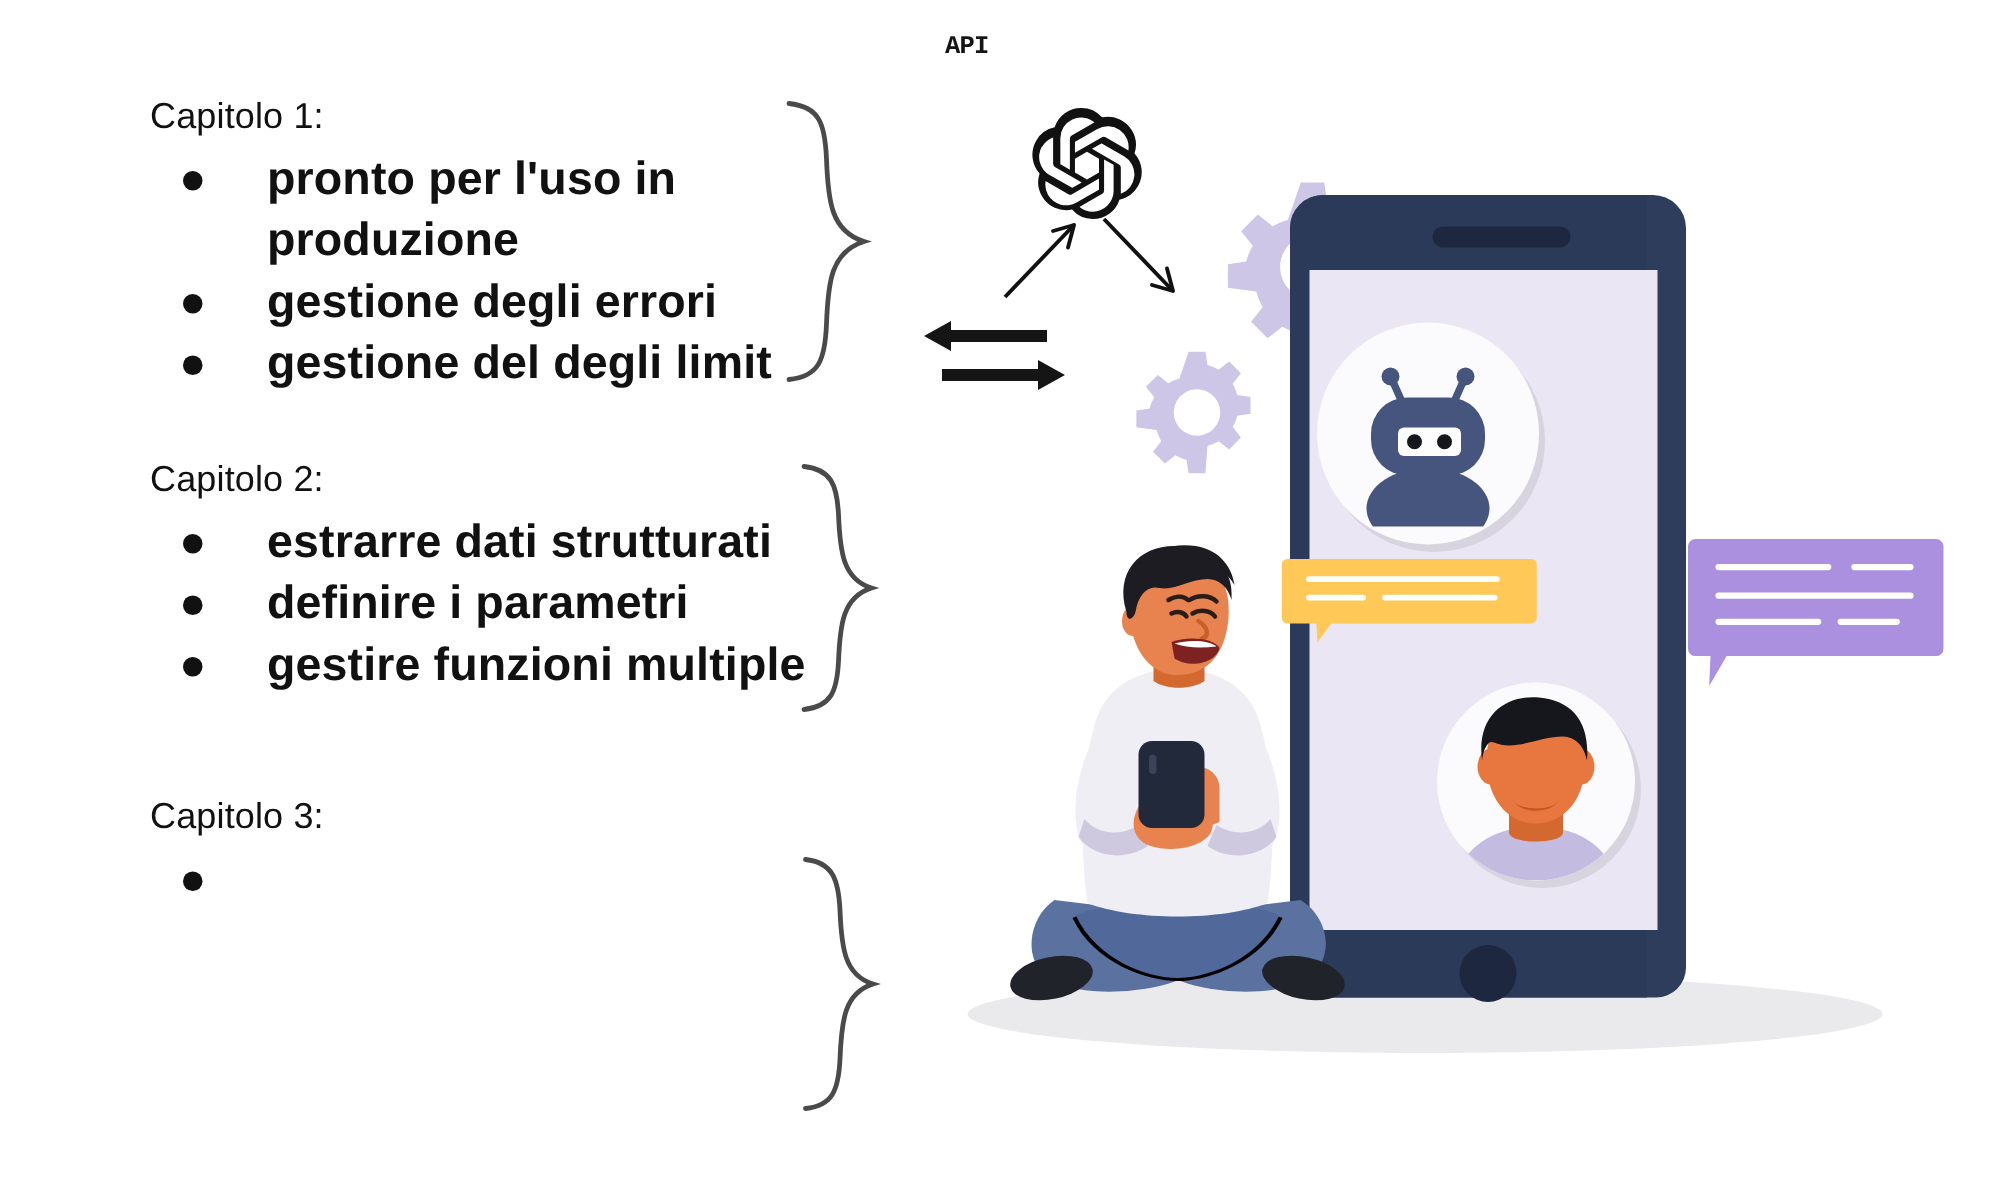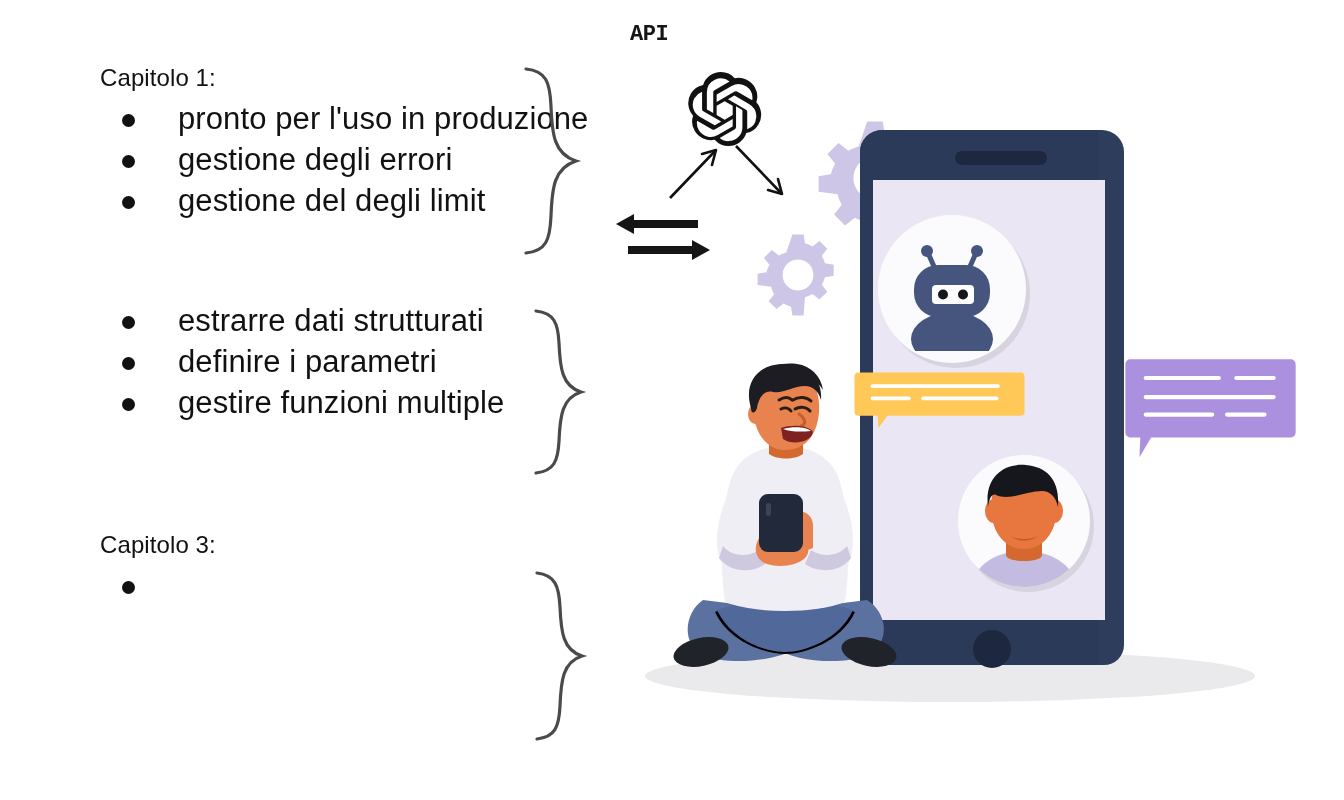--- a/index.html
+++ b/index.html
@@ -41,20 +41,21 @@
     margin: 0;
     padding: 0;
   }
   .bullet-item {
     position: relative;
     padding-left: 78px;
     font-size: 31px;
     line-height: 41px;
     color: #111111;
     letter-spacing: 0.1px;
+    font-weight: bold;
   }
   .bullet-dot {
     position: absolute;
     left: 22px;
     top: 16px;
     width: 13px;
     height: 13px;
     background: #111111;
     border-radius: 50%;
   }
@@ -122,21 +123,21 @@
     top: 208px;
     width: 100px;
     height: 62px;
   }
   #api-text {
     position: absolute;
     left: 30px;
     top: 22px;
     font-family: "Liberation Mono", monospace;
     font-weight: bold;
-    font-size: 22px;
+    font-size: 17px;
     letter-spacing: -0.5px;
     color: #151515;
   }
 
   
   .gear { position: absolute; }
   #gear-big { left: 215px; top: 118px; width: 120px; height: 120px; }
   #gear-small { left: 155px; top: 232px; width: 86px; height: 86px; }
   .gear-shape { fill: #cdc6e6; }
 
@@ -271,20 +272,21 @@
         <span>gestione degli errori</span>
       </li>
       <li class="bullet-item">
         <span class="bullet-dot"></span>
         <span>gestione del degli limit</span>
       </li>
     </ul>
   </div>
 
   <div class="chapter" id="chapter-2">
+    <div class="chapter-title">Capitolo 2:</div>
     <ul class="bullets">
       <li class="bullet-item">
         <span class="bullet-dot"></span>
         <span>estrarre dati strutturati</span>
       </li>
       <li class="bullet-item">
         <span class="bullet-dot"></span>
         <span>definire i parametri</span>
       </li>
       <li class="bullet-item">

